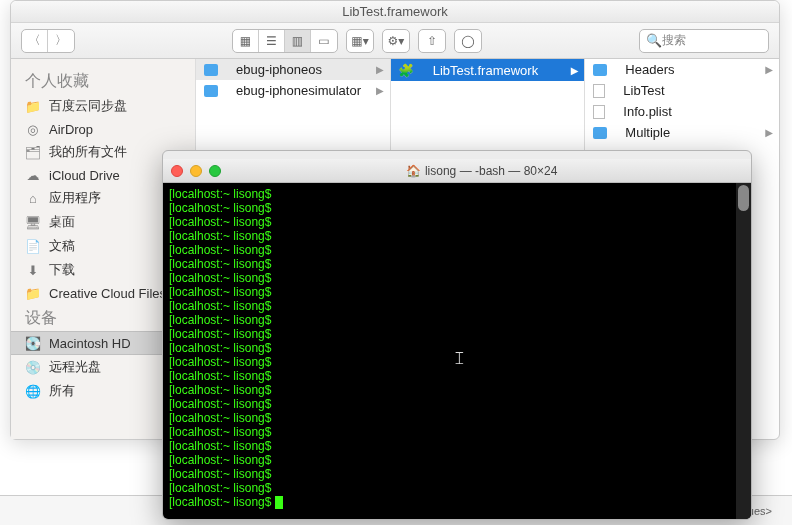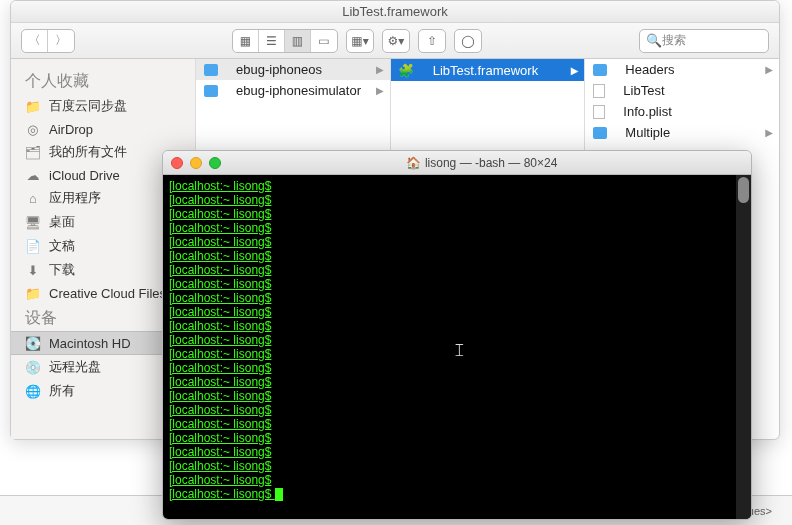--- a/index.html
+++ b/index.html
@@ -32,27 +32,27 @@
   .rfolder { width: 14px; height: 12px; background: #4aa7ee; border-radius: 2px; display: inline-block; }
   .rfile { width: 12px; height: 14px; background: #fff; border: 1px solid #bbb; display: inline-block; }
 
   
   .bottom { position:absolute; left:0; right:0; bottom:0; height:30px; border-top:1px solid #ccc; background:#f6f6f6; display:flex; align-items:center; font-size:11px; color:#666;}
   .bottom .lbl{ margin-left:230px;}
   .bottom .mv{ margin-left:auto; margin-right:20px;}
 
   
   .term { position: absolute; left: 162px; top: 150px; width: 590px; height: 370px; border-radius: 6px; background: #ececec; box-shadow: 0 8px 30px rgba(0,0,0,0.35); display: flex; flex-direction: column; overflow: hidden; border: 1px solid #b5b5b5;}
-  .term-title { height: 24px; background: linear-gradient(#f1f1f1,#dcdcdc); border-bottom: 1px solid #bbb; display: flex; align-items: center; padding: 0 8px; font-size: 12px; color: #444; }
+  .term-title { height: 24px; background: linear-gradient(#f1f1f1,#dcdcdc); border-bottom: 1px solid #bbb; display: flex; align-items: center; padding: 0 8px; font-size: 12px; color: #444; margin-top: 8px; }
   .tl { display: flex; gap: 7px; }
   .dot { width: 12px; height: 12px; border-radius: 50%; }
   .red { background: #ff5f57; border:1px solid #e0443e;} .yel { background: #febc2e; border:1px solid #d6a126;} .grn { background: #28c840; border:1px solid #1ea233;}
   .term-t { flex: 1; text-align: center; }
   .term-body { flex: 1; background: #000; padding: 4px 6px; font-family: Menlo, monospace; font-size: 12px; line-height: 14px; overflow: hidden; position: relative; }
-  .line { color: #39ff14; white-space: pre; text-decoration: underline; }
+  .line { color: #39ff14; white-space: pre; }
   .cursor { display: inline-block; width: 8px; height: 13px; background: #39ff14; vertical-align: text-bottom; }
   .ibeam { position: absolute; left: 290px; top: 168px; color: #ddd; font-size: 18px; }
   .scrollbar{position:absolute;right:0;top:0;width:15px;height:100%;background:#202020;} .thumb{position:absolute;right:2px;top:2px;width:11px;height:26px;background:#888;border-radius:6px;}
 
   .home-ico { color: #c9a972; }
 </style>
 </head>
 <body>
 
 <div class="finder">

